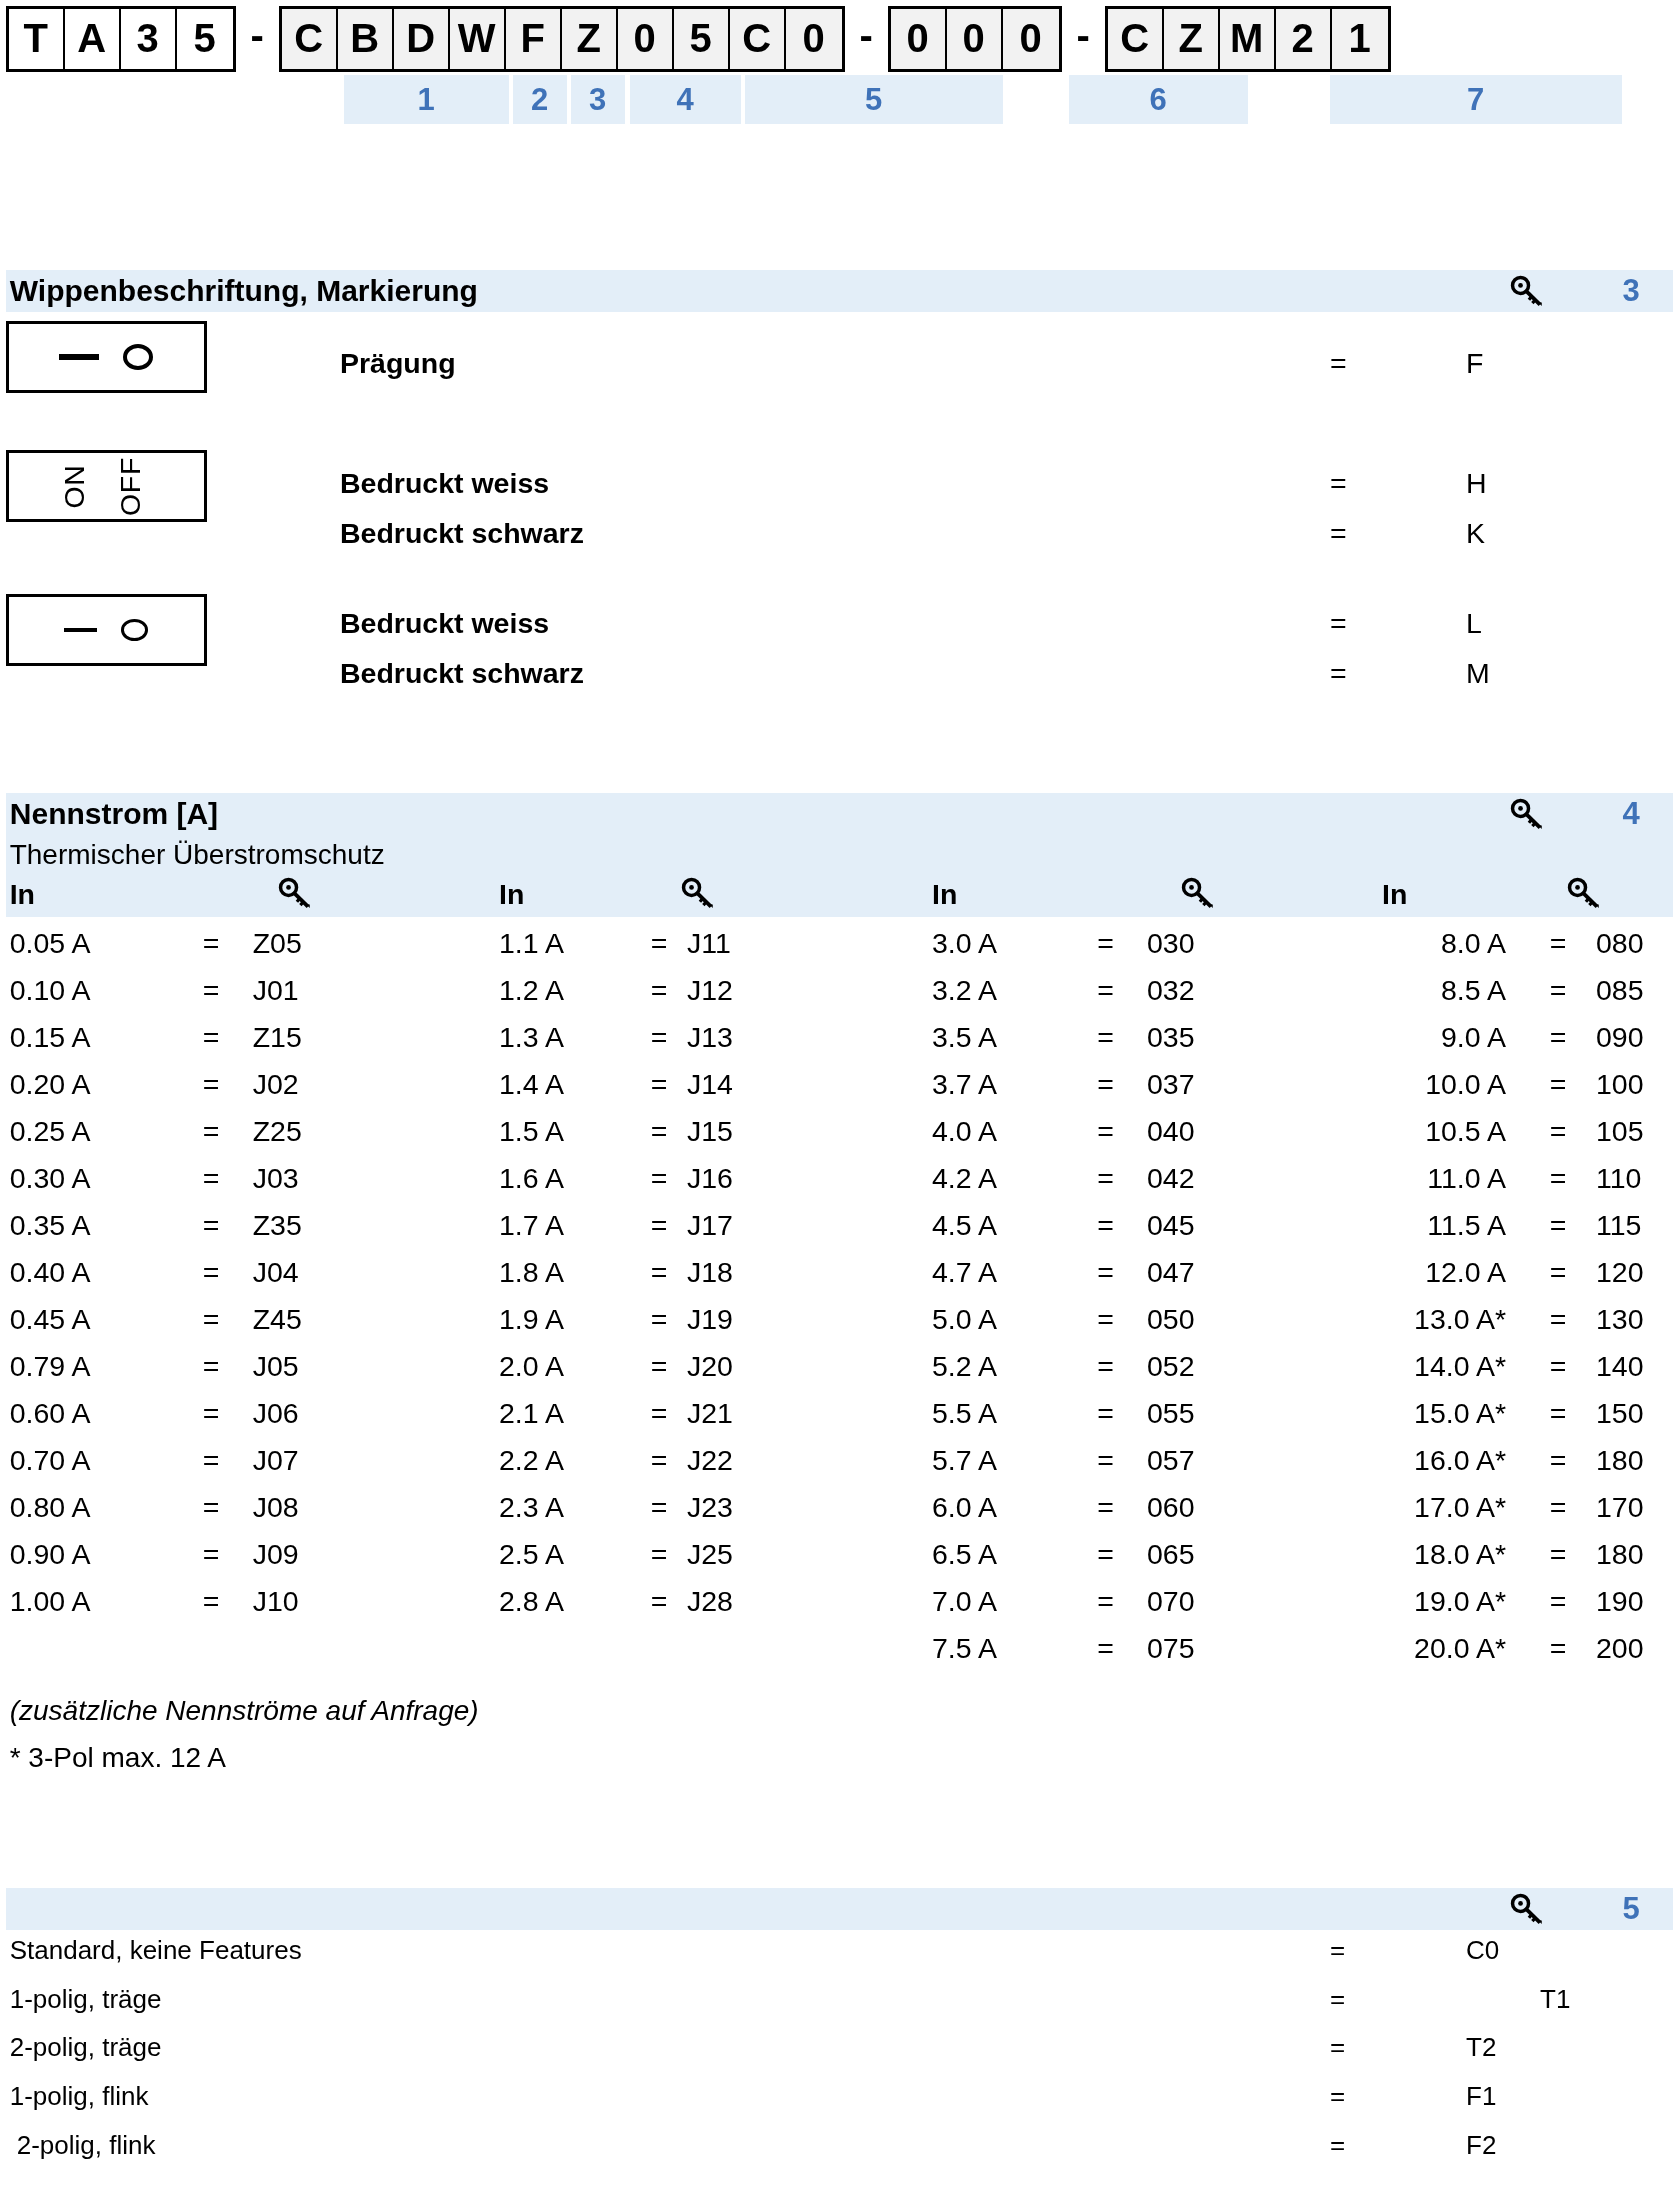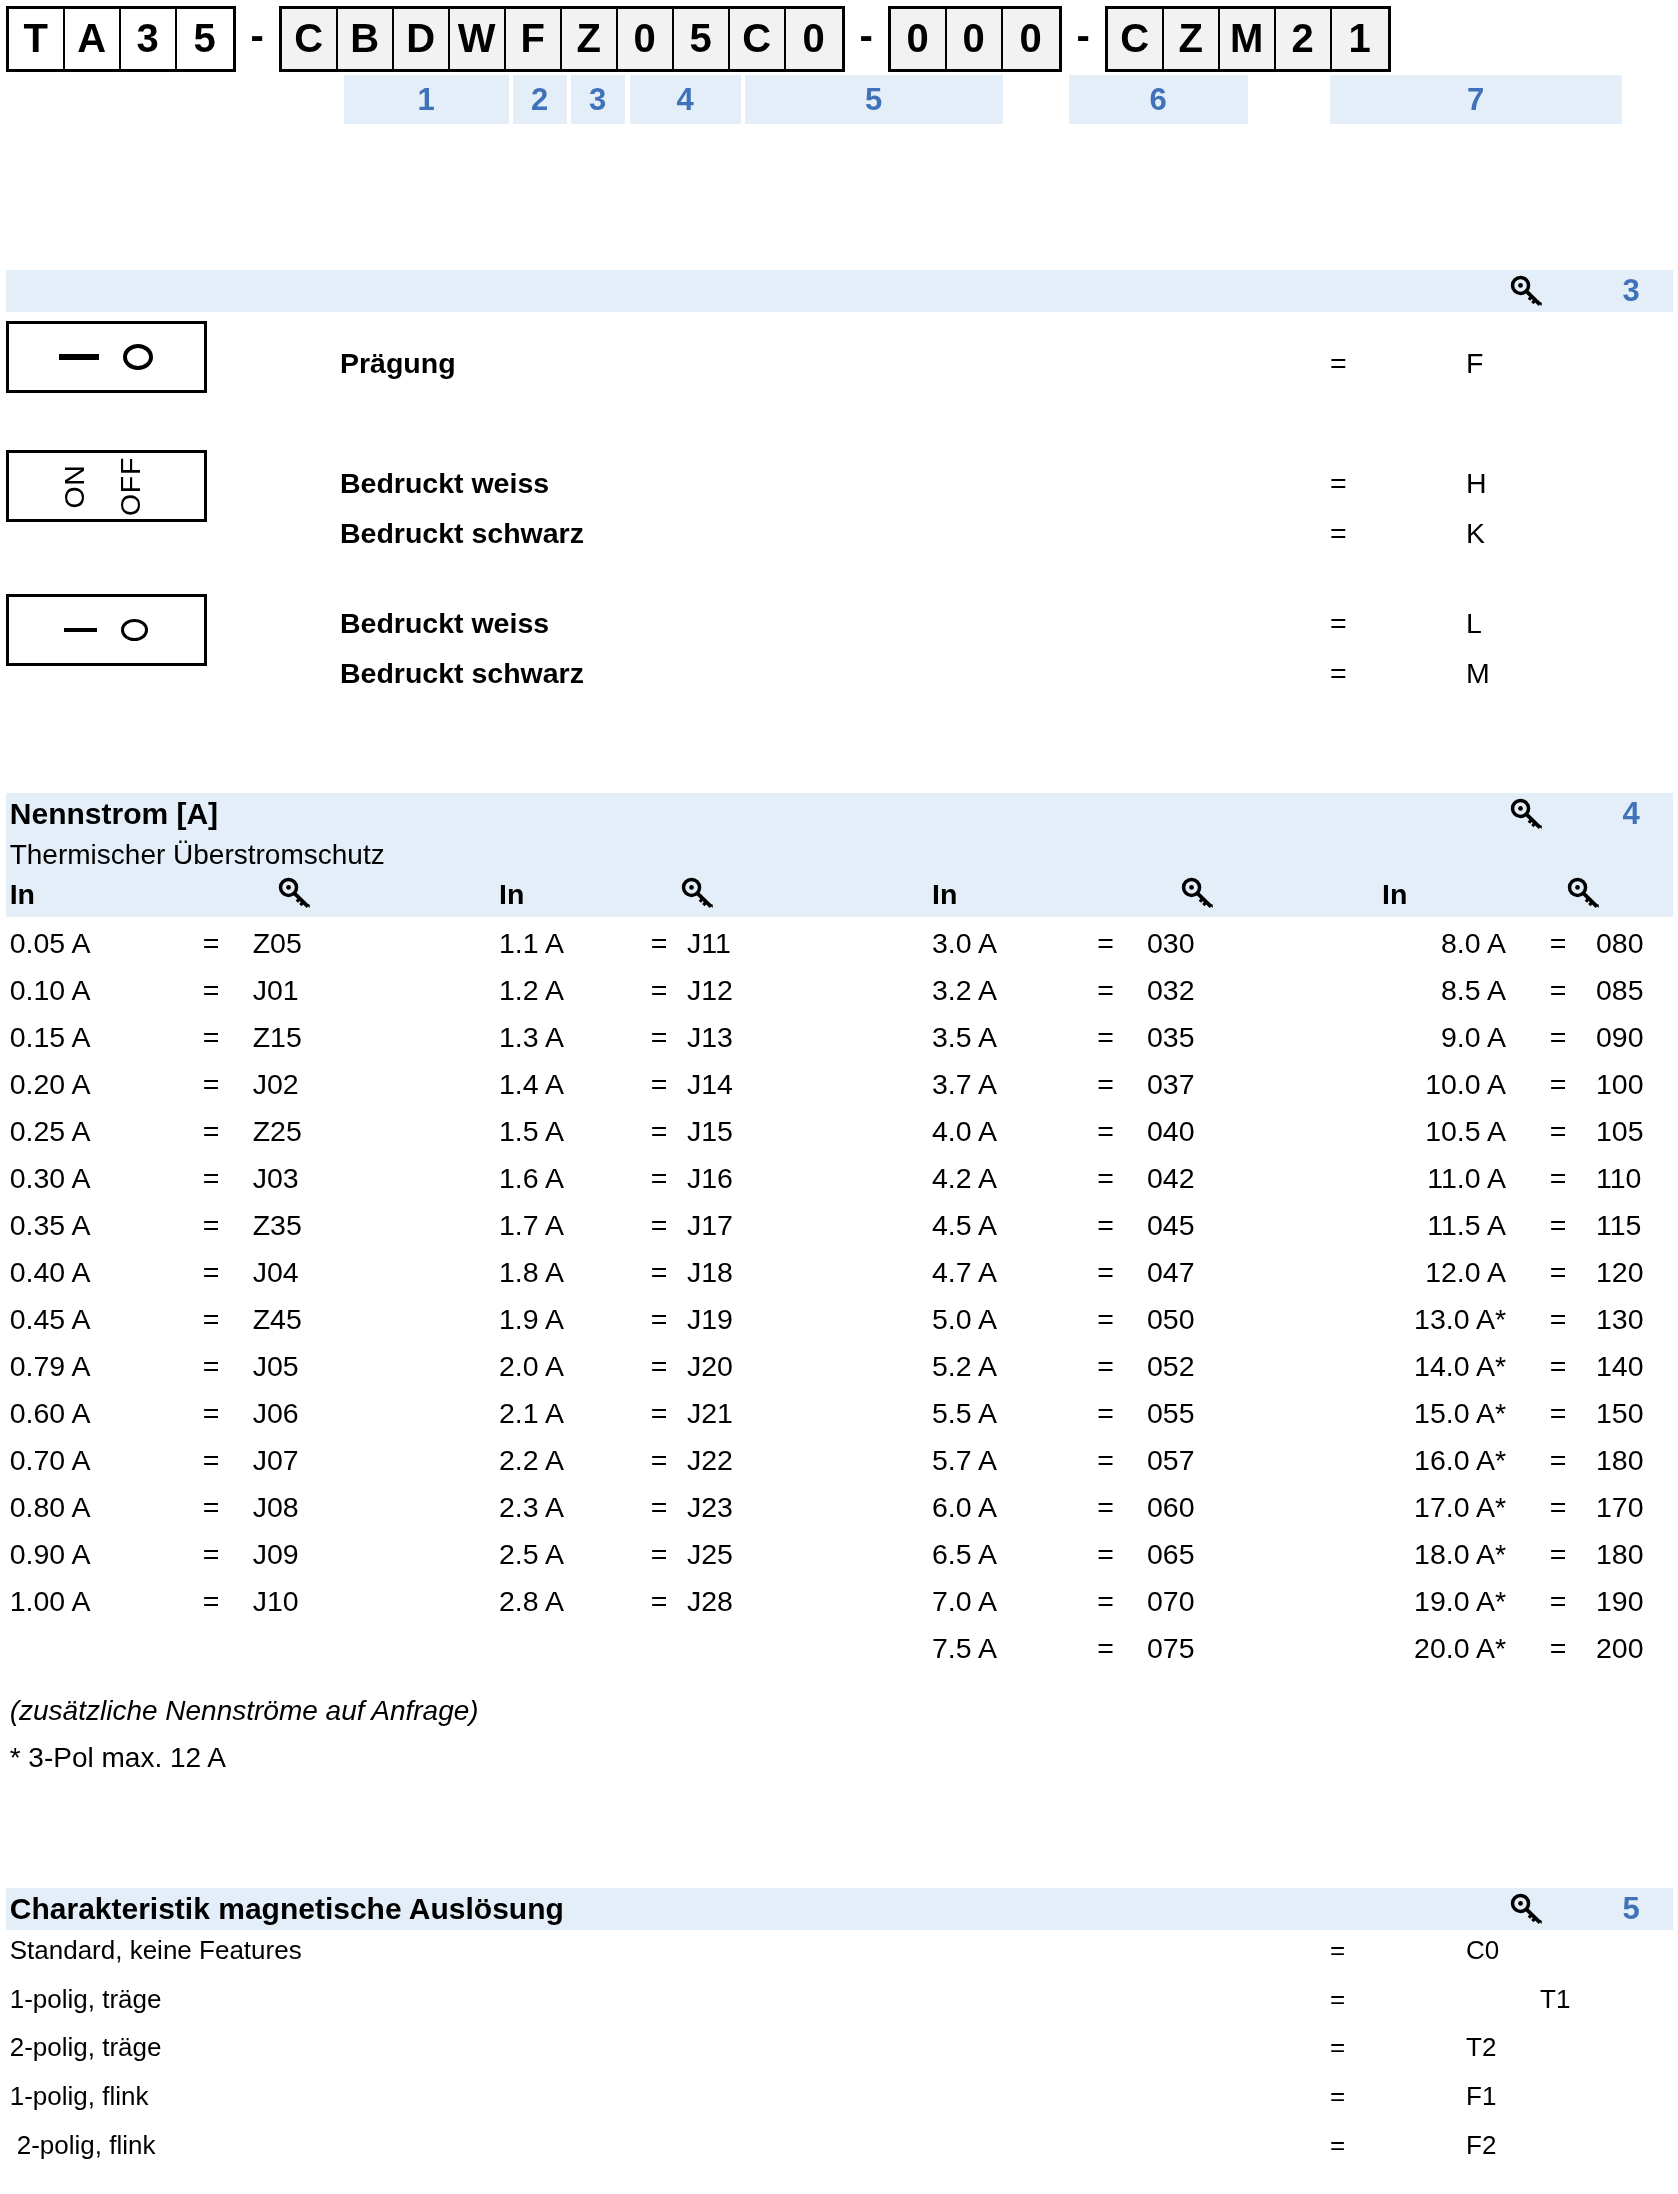--- a/index.html
+++ b/index.html
@@ -178,20 +178,21 @@
         <div class="num-seg" style="left: 507px; width: 54px;">2</div>
         <div class="num-seg" style="left: 565px; width: 54px;">3</div>
         <div class="num-seg" style="left: 624px; width: 111px;">4</div>
         <div class="num-seg" style="left: 739px; width: 258px;">5</div>
         <div class="num-seg" style="left: 1063px; width: 179px;">6</div>
         <div class="num-seg" style="left: 1324px; width: 292px;">7</div>
       </div>
   </div>
 
   <div class="sec-head" style="top:270px;">
+    <span class="title">Wippenbeschriftung, Markierung</span>
     <span class="spacer"></span>
     <span class="keyslot">
       <span class="key-ic">
         <svg viewBox="0 0 50 46" xmlns="http://www.w3.org/2000/svg">
           <circle cx="15" cy="15" r="11.5" fill="none" stroke="#000" stroke-width="5"></circle>
           <circle cx="15" cy="15" r="3.4" fill="#000"></circle>
           <path d="M22.5 22.5 L43 42.5" stroke="#000" stroke-width="5.5" stroke-linecap="butt"></path>
           <path d="M31 31 L27 35.5 M36 36 L32 40.5" stroke="#000" stroke-width="4.6"></path>
           <path d="M40 39 L45.5 44.5 L45.5 39.5 Z" fill="#000"></path>
         </svg>
@@ -618,21 +619,20 @@
         <span class="c-cur">20.0 A*</span>
         <span class="c-eq">=</span>
         <span class="c-code">200</span>
       </div>
     </div>
 
   <div class="note it" style="left:9.7px;top:1695px;">(zusätzliche Nennströme auf Anfrage)</div>
   <div class="note" style="left:9.7px;top:1742px;">* 3-Pol max. 12 A</div>
 
   <div class="sec-head" style="top:1888px;">
-    <span class="title">Charakteristik magnetische Auslösung</span>
     <span class="spacer"></span>
     <span class="keyslot">
       <span class="key-ic">
         <svg viewBox="0 0 50 46" xmlns="http://www.w3.org/2000/svg">
           <circle cx="15" cy="15" r="11.5" fill="none" stroke="#000" stroke-width="5"></circle>
           <circle cx="15" cy="15" r="3.4" fill="#000"></circle>
           <path d="M22.5 22.5 L43 42.5" stroke="#000" stroke-width="5.5"></path>
           <path d="M31 31 L27 35.5 M36 36 L32 40.5" stroke="#000" stroke-width="4.6"></path>
           <path d="M40 39 L45.5 44.5 L45.5 39.5 Z" fill="#000"></path>
         </svg>

